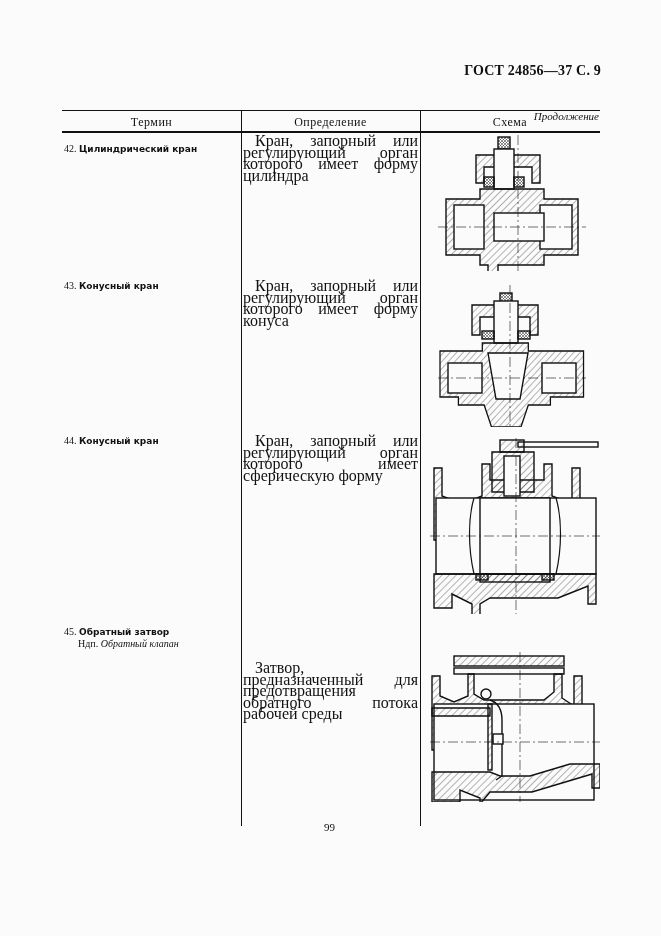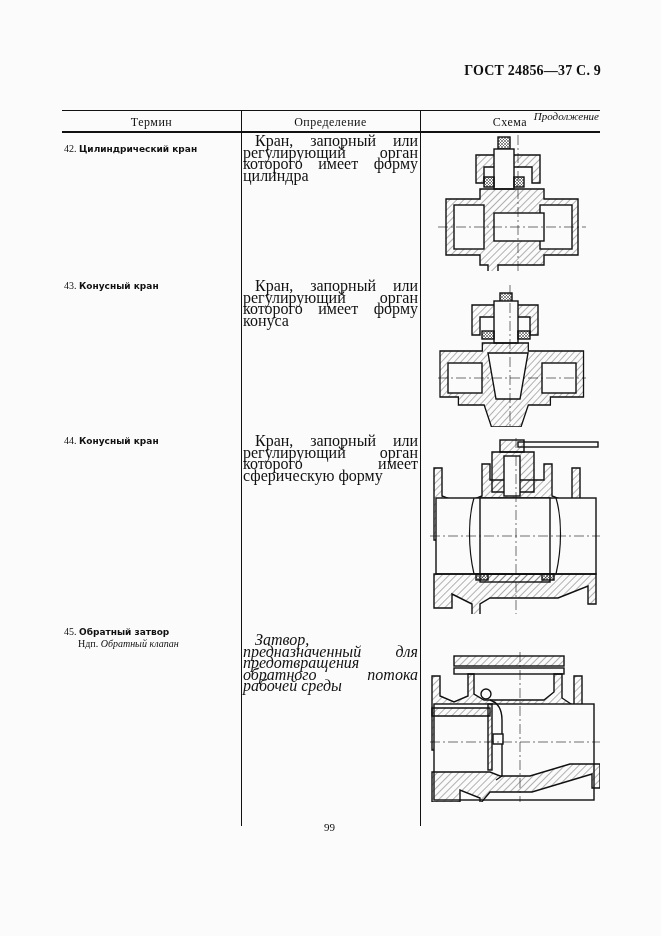--- a/index.html
+++ b/index.html
@@ -132,21 +132,21 @@
 
 <div>
   <div class="term" style="top:626px;">
     <span>45.</span>
     <b>Обратный затвор</b>
     <span class="alt">
       <span>Ндп.</span>
       <i>Обратный клапан</i>
     </span>
   </div>
-  <div class="def" style="top:634px;font-style:italic;">Затвор, предназначенный для предотвращения обратного потока рабочей среды</div>
+  <div class="def" style="top:662px;">Затвор, предназначенный для предотвращения обратного потока рабочей среды</div>
   <div class="scheme" style="left:430px;top:652px;">
     <svg width="170" height="150" viewBox="0 0 170 150" fill="none" stroke="#111" stroke-width="1.4">
       <defs>
         <pattern id="h4" width="5" height="5" patternUnits="userSpaceOnUse" patternTransform="rotate(45)">
             <line x1="0" y1="0" x2="0" y2="5" stroke="#222" stroke-width="0.7"></line>
           </pattern>
       </defs>
       <rect x="24" y="4" width="110" height="10" fill="url(#h4)"></rect>
       <rect x="24" y="16" width="110" height="6" fill="none"></rect>
       <path d="M2 24h8v20l14 6l14-6V22h6v20l10 6h60l10-8V22h8v24l12 8v-30h8v74H2z" fill="url(#h4)"></path>

